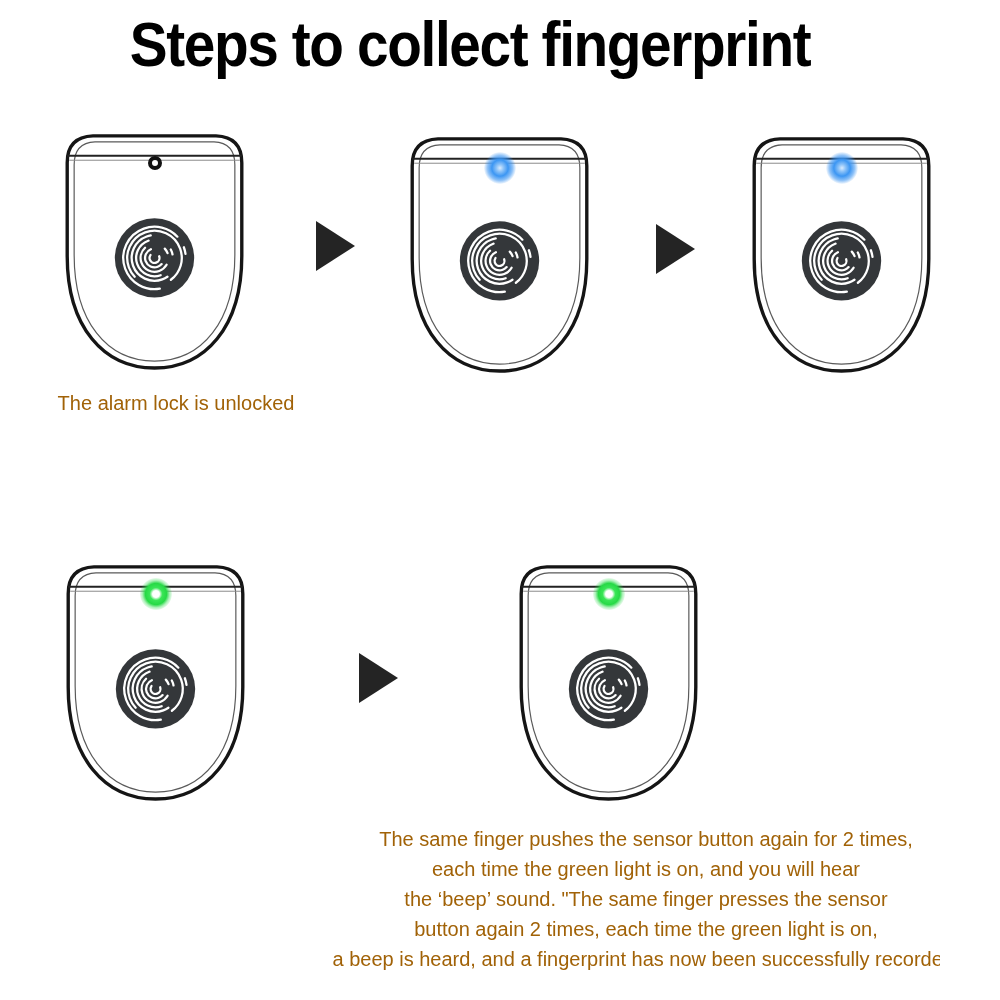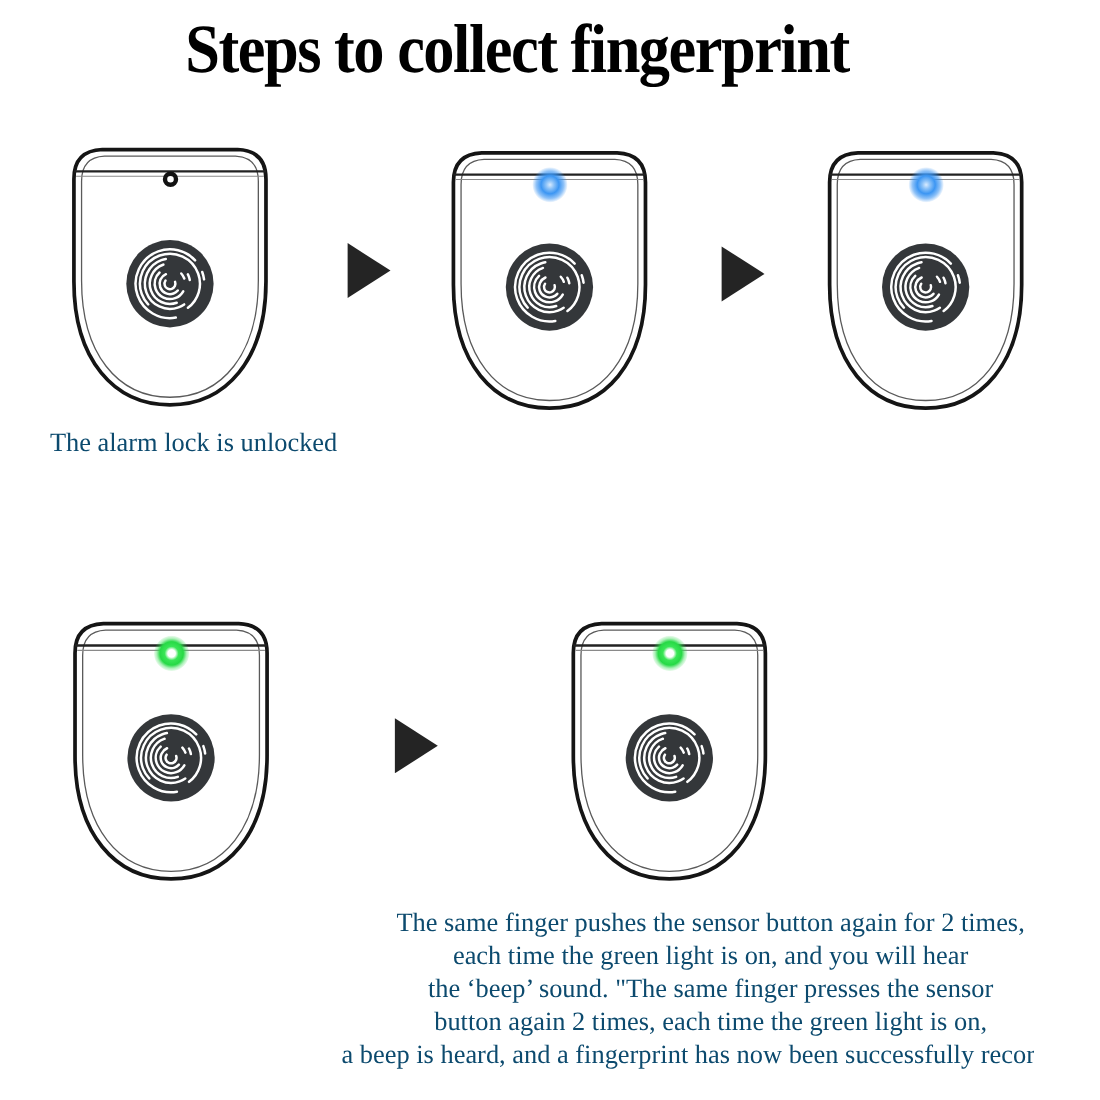--- a/index.html
+++ b/index.html
@@ -2,21 +2,21 @@
 <html><head>
 <meta charset="utf-8">
 <style>
   * { margin: 0; padding: 0; box-sizing: border-box; }
   html, body { background: #ffffff; }
   .stage {
     position: relative;
     width: 940px;
     height: 1000px;
     background: #ffffff;
-    font-family: Liberation Serif, serif;
+    font-family: Liberation Sans, sans-serif;
     overflow: hidden;
   }
   .title {
     position: absolute;
     left: 0; right: 0; top: 8px;
     text-align: center;
     font-size: 63px;
     font-weight: 700;
     letter-spacing: -1.5px;
     color: #000;
@@ -58,23 +58,23 @@
     position: absolute;
     width: 0; height: 0;
     border-top: 25px solid transparent;
     border-bottom: 25px solid transparent;
     border-left: 39px solid #242424;
   }
   .caption {
     position: absolute;
     text-align: center;
     white-space: pre-line;
-    font-size: 24px;
+    font-size: 20px;
     line-height: 31px;
-    color: #0c4a6e;
+    color: #a16207;
   }
   .caption.tight { line-height: 30px; }
 </style>
 </head>
 <body>
 
 <div class="stage">
 
   <h1 class="title">Steps to collect fingerprint</h1>
 

